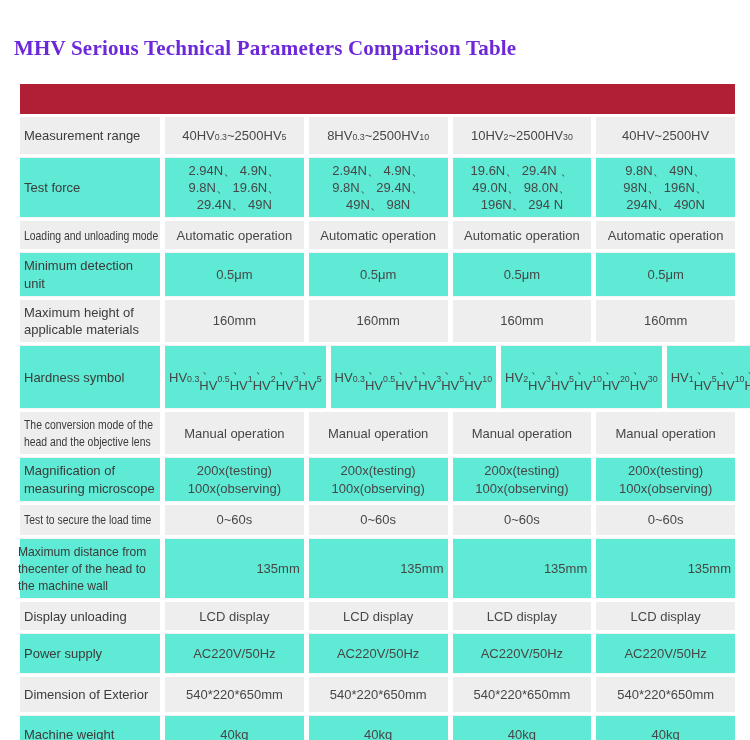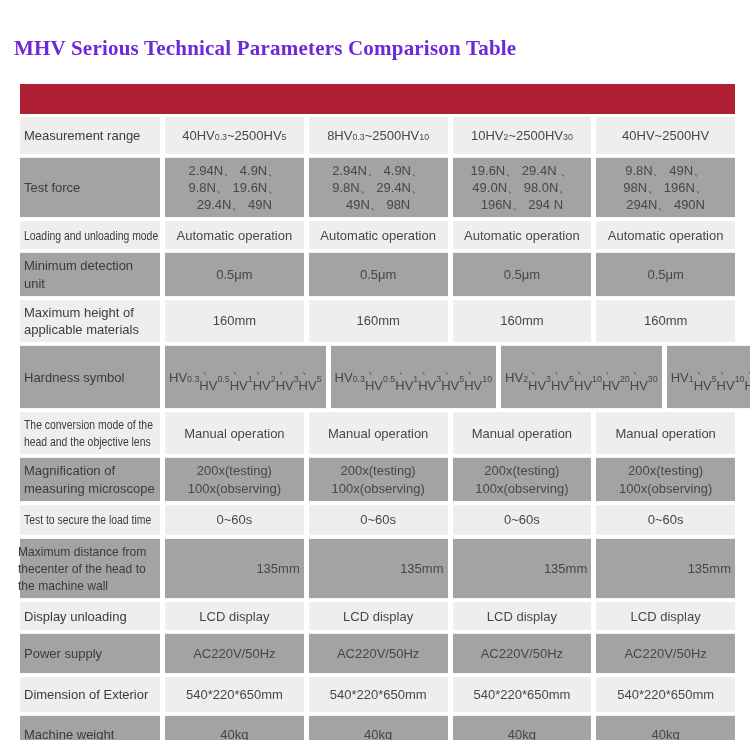--- a/index.html
+++ b/index.html
@@ -58,21 +58,21 @@
     line-height: 1.32;
     padding: 4px 4px;
     color: #474747;
   }
   .cell.label {
     justify-content: flex-start;
     text-align: left;
     color: #3b3b3b;
   }
   .row.odd  .cell { background: #eeeeee; }
-  .row.even .cell { background: #a3a3a3; border-top: 1px solid #f1f1f1; border-bottom: 1px solid #f6f6f6; }
+  .row.even .cell { background: #5eead4; border-top: 1px solid #f1f1f1; border-bottom: 1px solid #f6f6f6; }
 
   
   .r1  .cell { min-height: 37px; }
   .r2  .cell { min-height: 54px; }
   .r3  .cell { min-height: 28px; }
   .r4  .cell { min-height: 36px; }
   .r5  .cell { min-height: 42px; }
   .r6  .cell { min-height: 64px; }
   .r7  .cell { min-height: 31px; }
   .r8  .cell { min-height: 42px; }

